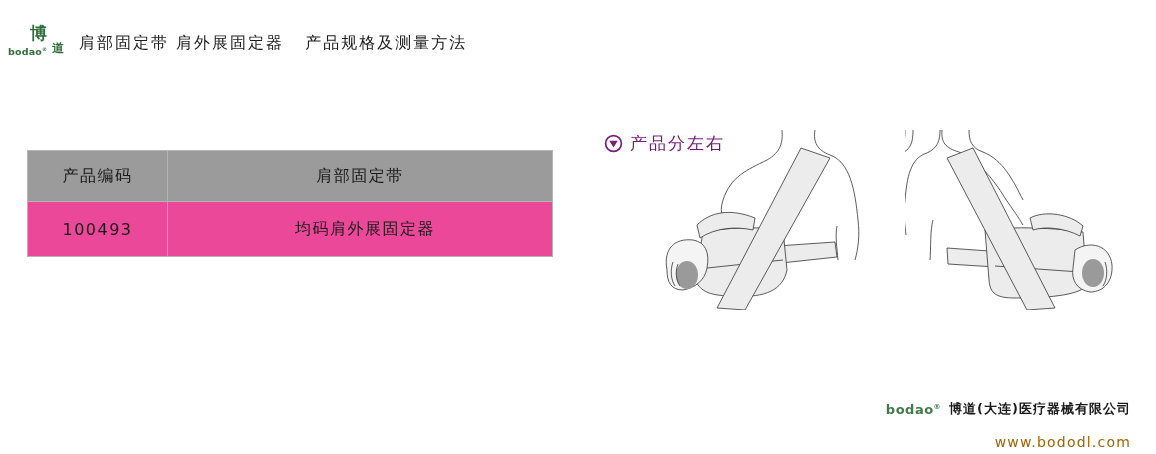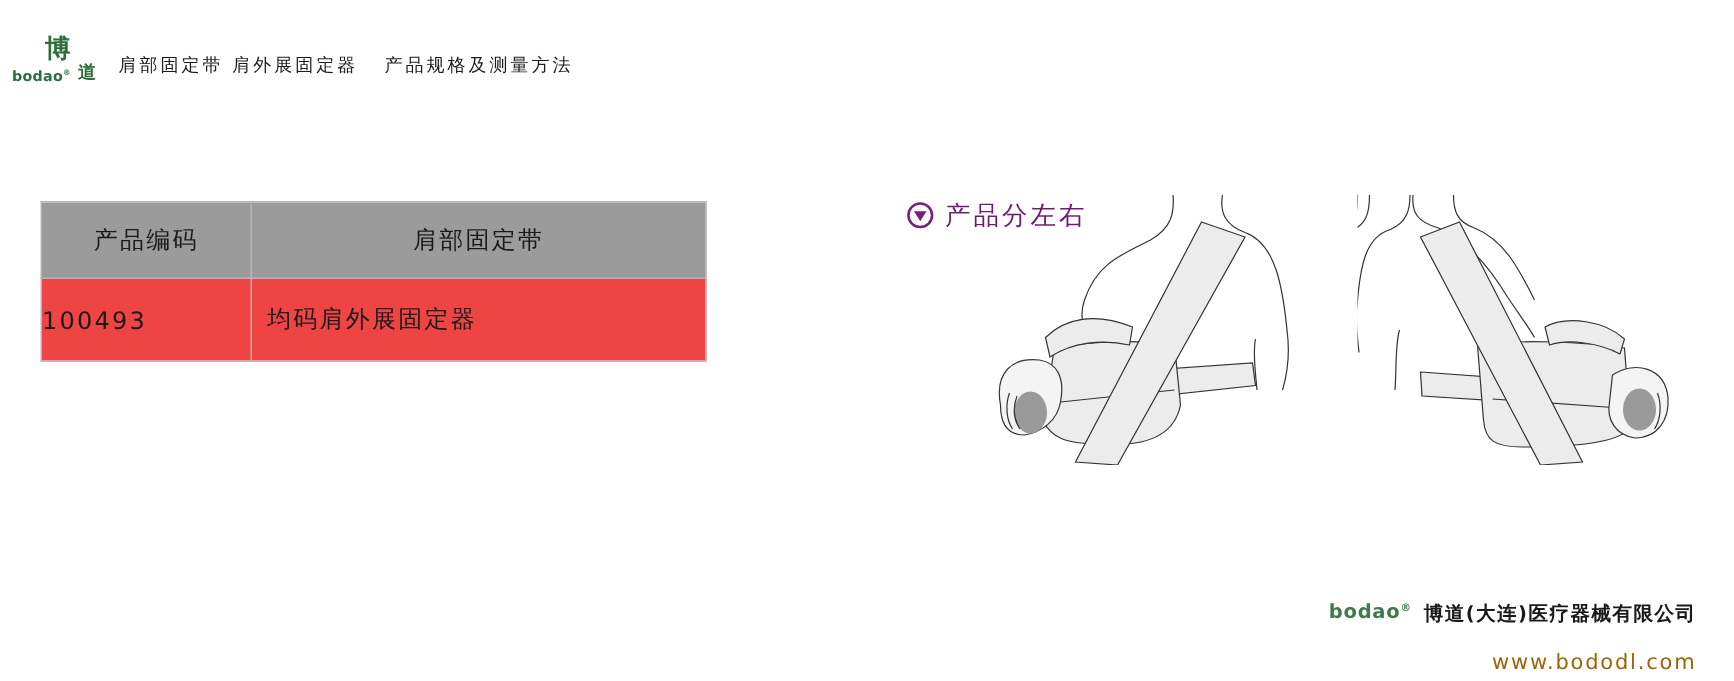--- a/index.html
+++ b/index.html
@@ -6,32 +6,32 @@
     body {
       width: 1156px; height: 454px; background: #ffffff; position: relative; overflow: hidden;
       font-family: "DejaVu Sans", "Liberation Sans", sans-serif; color: #1a1a1a;
     }
     .header { position: absolute; left: 8px; top: 22px; height: 40px; display: flex; align-items: center; }
     .logo { position: relative; width: 58px; height: 36px; }
     .logo .glyph-top { position: absolute; left: 22px; top: 0px; font-size: 17px; color: #2f6e3b; font-weight: bold; line-height: 18px; }
     .logo .brand-small { position: absolute; left: 0px; top: 19px; font-size: 9.5px; color: #2f6e3b; font-weight: bold; letter-spacing: 0.2px; line-height: 12px; }
     .logo .brand-small sup { font-size: 5px; }
     .logo .glyph-right { position: absolute; left: 44px; top: 17px; font-size: 12px; color: #2f6e3b; font-weight: bold; line-height: 14px; }
-    .title { margin-left: 13px; font-size: 12px; letter-spacing: 2px; color: #1c1c1c; white-space: pre; margin-top: 2px; }
+    .title { margin-left: 13px; font-size: 16px; letter-spacing: 2px; color: #1c1c1c; white-space: pre; margin-top: 2px; }
 
     table.spec {
-      position: absolute; left: 27px; top: 134px; width: 444px; border-collapse: collapse;
+      position: absolute; left: 27px; top: 150px; width: 526px; border-collapse: collapse;
       font-size: 16px; letter-spacing: 1.5px;
     }
     table.spec th {
       background: #9b9b9b; color: #1a1a1a; font-weight: normal; height: 50px;
       border: 1px solid #b5b5b5; text-align: center; padding: 0;
     }
     table.spec td {
-      background: #ef4444; height: 54px; border: 1px solid #b5b5b5; text-align: left; padding: 0;
+      background: #ec4899; height: 54px; border: 1px solid #b5b5b5; text-align: center; padding: 0;
     }
     table.spec th.c1, table.spec td.c1 { width: 139px; }
     .model-wrap { display: inline-flex; margin-left: 10px; }
 
     .variant-label { position: absolute; left: 604px; top: 132px; display: flex; align-items: center; }
     .variant-icon { width: 19px; height: 19px; }
     .variant-text { margin-left: 7px; font-size: 17px; letter-spacing: 2px; color: #701a75; }
 
     .illus { position: absolute; }
     .illus-left { left: 655px; top: 130px; width: 215px; height: 180px; }

